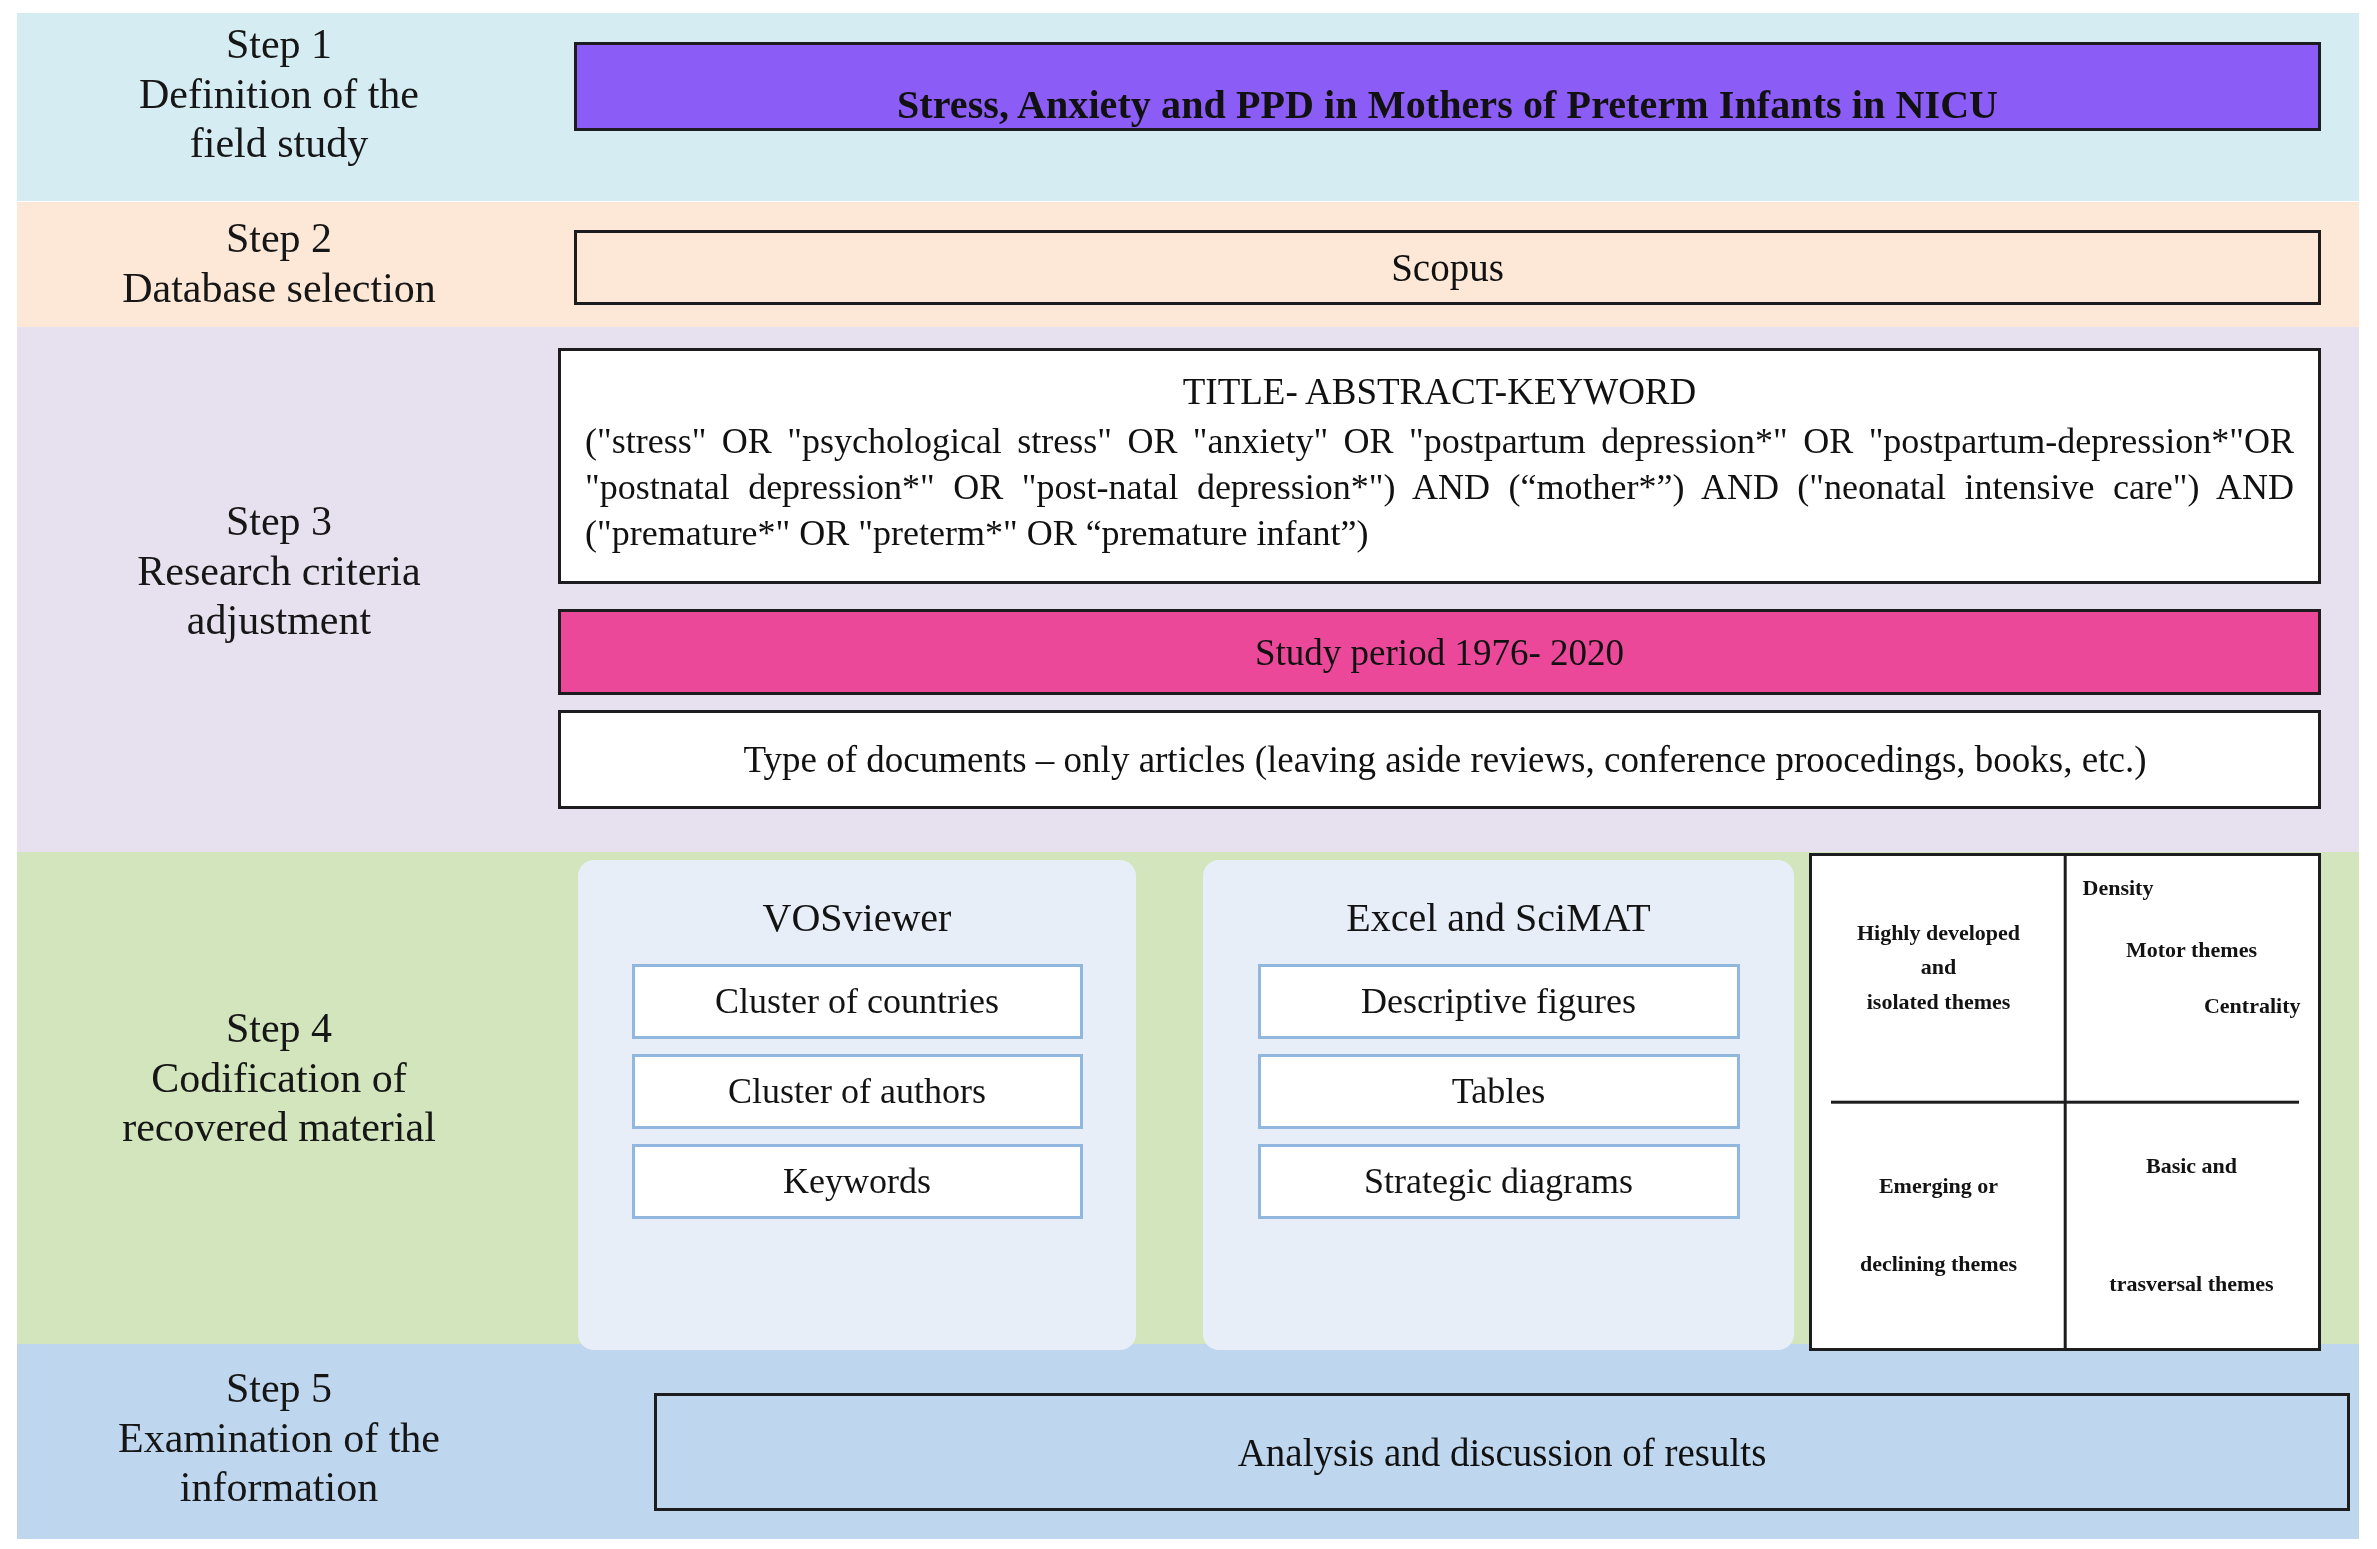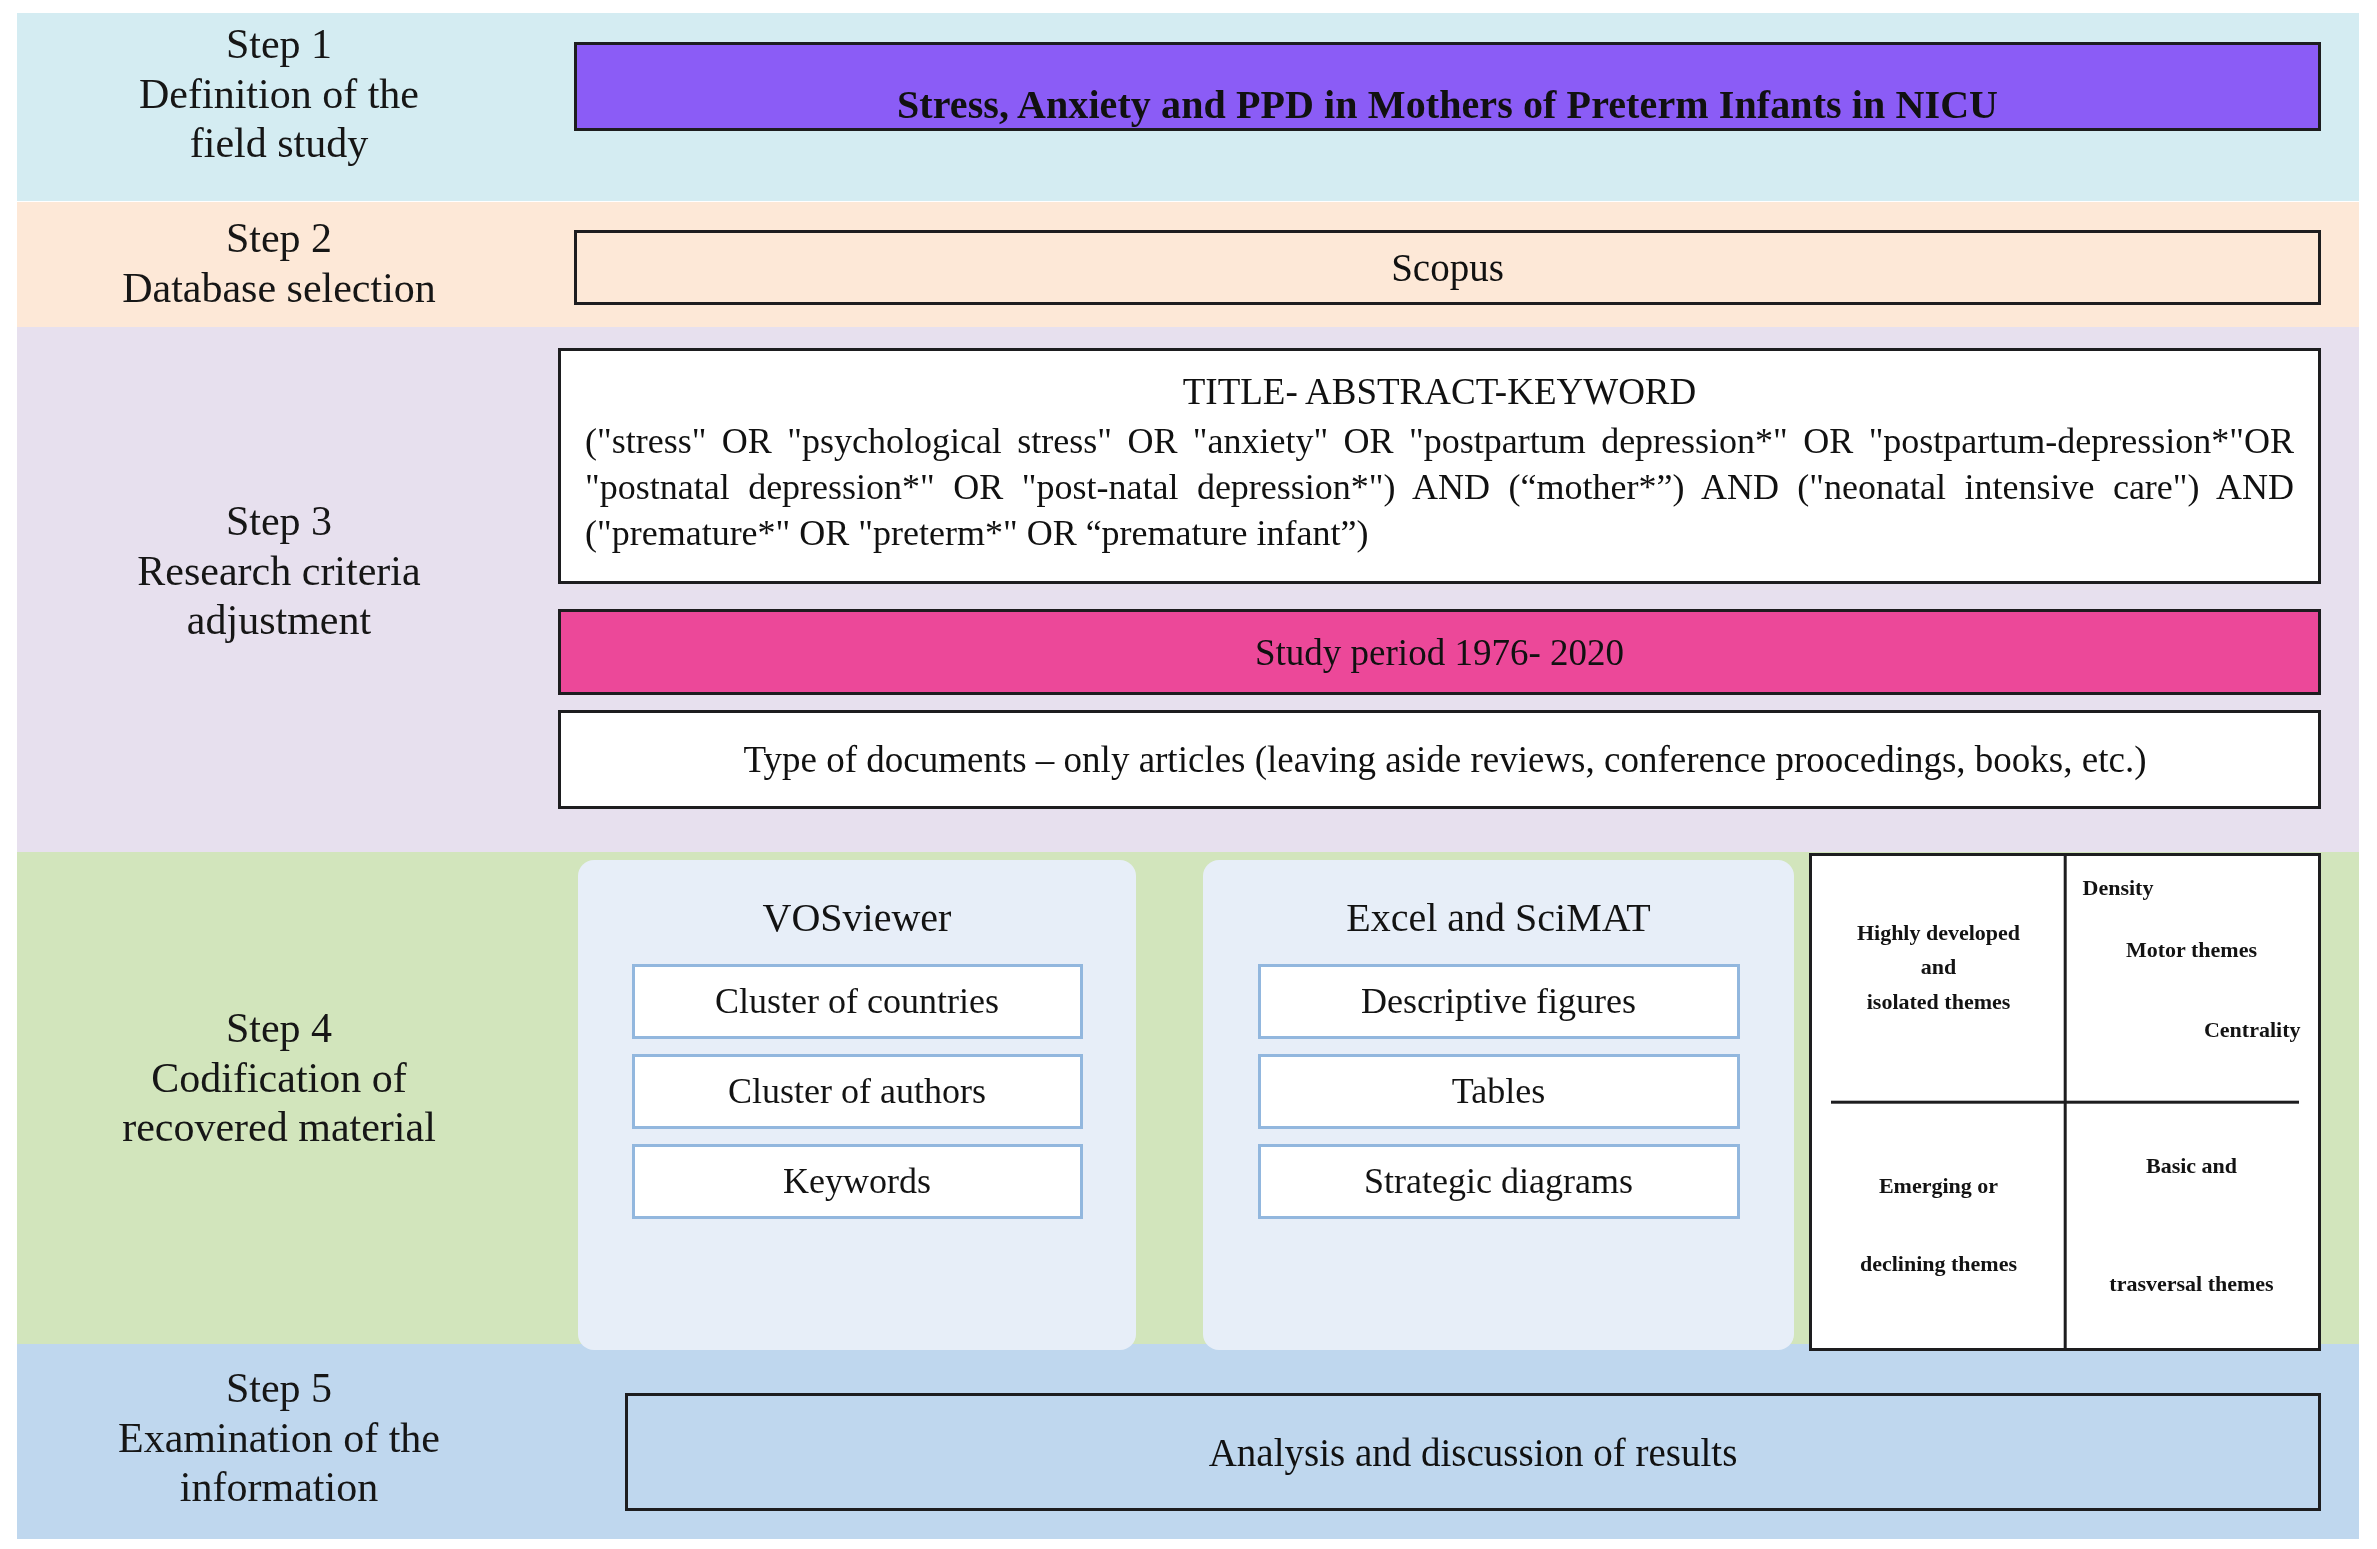--- a/index.html
+++ b/index.html
@@ -127,27 +127,27 @@
     box-sizing:border-box;
     font-size:22px;font-weight:bold;color:#131313;line-height:1.55;
     display:flex;flex-direction:column;
   }
   #q-tl{left:0;top:0;align-items:center;justify-content:center;padding:0 9.4px 23px 9.4px;text-align:center;}
   #q-tr{left:50%;top:0;padding:15px 17.5px 0 17.5px;text-align:left;}
   #q-bl{left:0;top:50%;align-items:center;justify-content:center;padding:0 9.4px;text-align:center;}
   #q-br{left:50%;top:50%;align-items:center;justify-content:center;padding:0 9.4px;text-align:center;gap:40px;}
   #q-tr .density{text-align:left;}
   #q-tr .motor{text-align:center;margin-top:28px;}
-  #q-tr .centrality{text-align:right;margin-top:46px;}
+  #q-tr .centrality{text-align:right;margin-top:22px;}
   #q-bl .l1{margin-bottom:43px;}
   #q-br .l1{margin-bottom:43px;}
 
   
   #box-results{
-    left:625px;top:1393px;width:1696px;height:118px;
+    left:654px;top:1393px;width:1696px;height:118px;
     background:#bfd7ee;font-size:39px;
   }
 </style>
 </head>
 <body>
 
 <div class="canvas">
 
   <div class="band" id="band-1"></div>
   <div class="band" id="band-2"></div>

